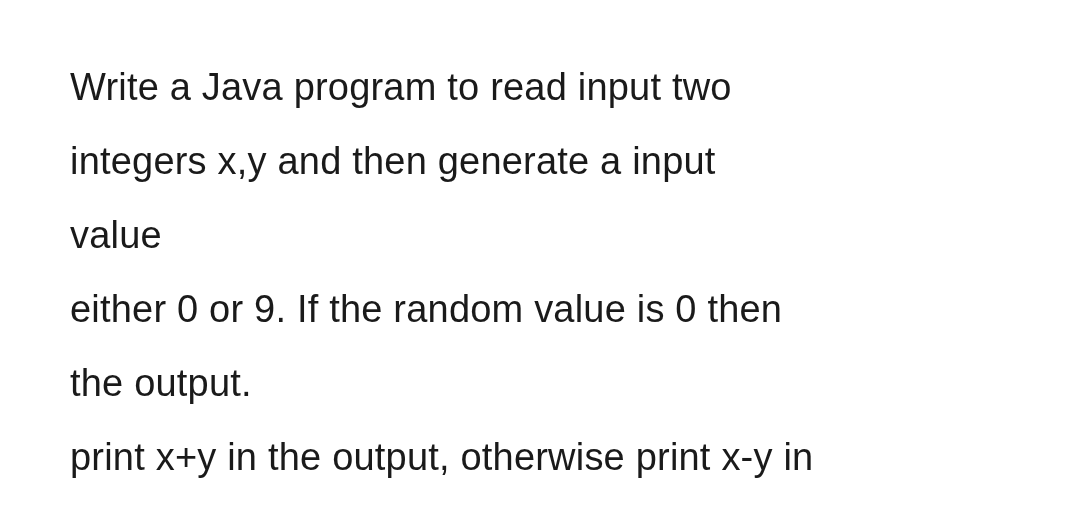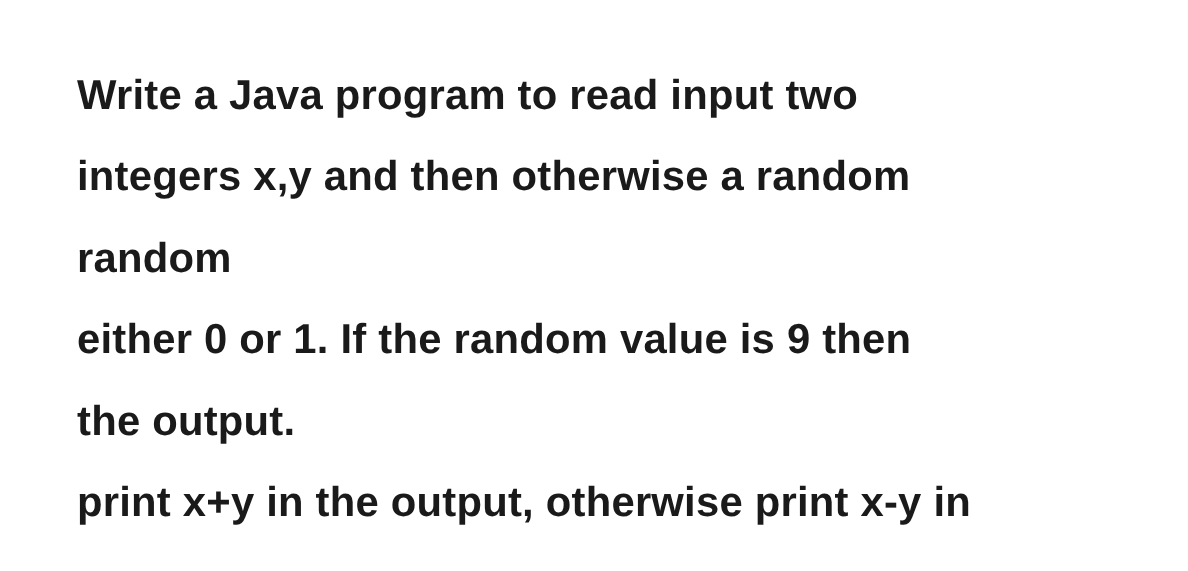--- a/index.html
+++ b/index.html
@@ -11,27 +11,27 @@
       width: 1080px;
       height: 519px;
       background: #ffffff;
       font-family: Arial, Helvetica, sans-serif;
       padding: 50px 70px 50px 70px;
     }
     .text-content {
       font-size: 38px;
       line-height: 1.95;
       color: #1a1a1a;
-      font-weight: 700;
+      font-weight: 400;
       letter-spacing: 0.2px;
     }
   </style>
 </head>
 <body>
 
 <div class="text-content">
   <div>Write a Java program to read input two</div>
-  <div>integers x,y and then otherwise a random</div>
-  <div>random</div>
-  <div>either 0 or 1. If the random value is 9 then</div>
+  <div>integers x,y and then generate a input</div>
+  <div>value</div>
+  <div>either 0 or 9. If the random value is 0 then</div>
   <div>the output.</div>
   <div>print x+y in the output, otherwise print x-y in</div>
 </div>
 
 </body></html>

